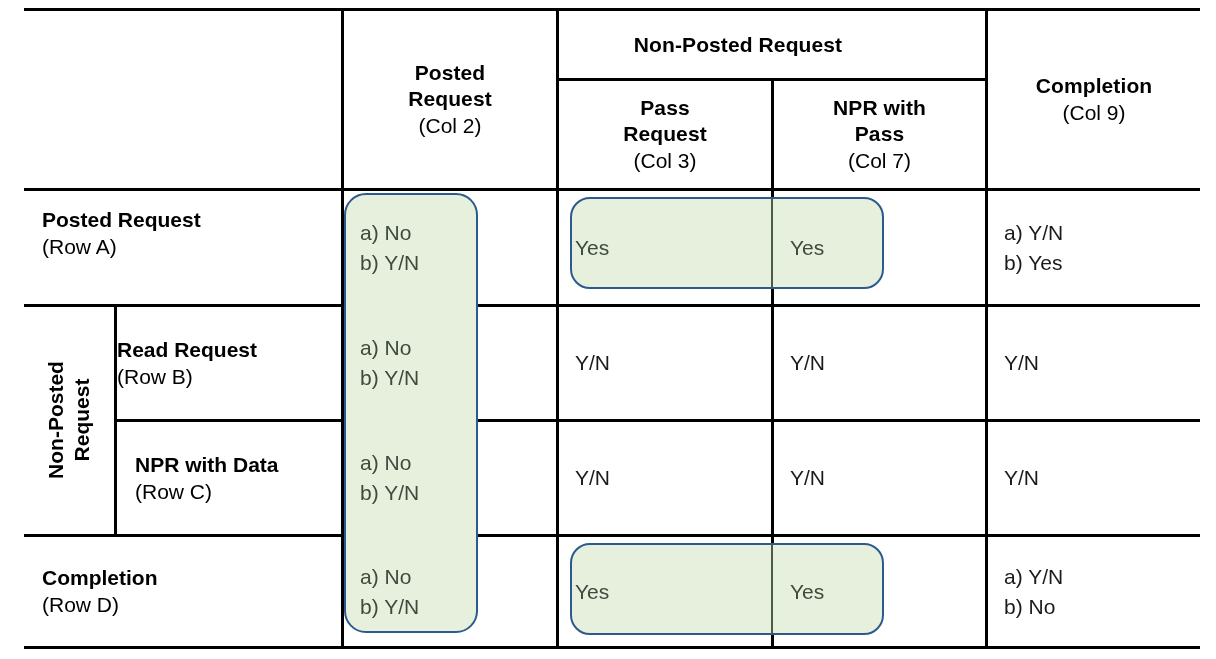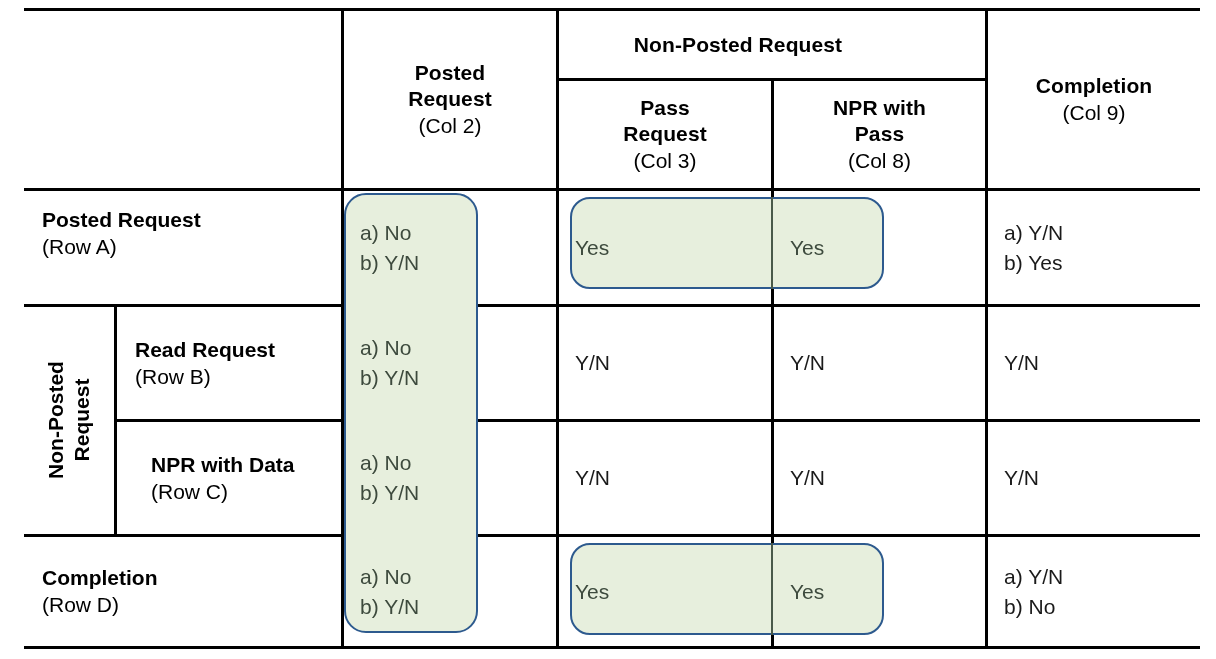--- a/index.html
+++ b/index.html
@@ -160,21 +160,21 @@
       <span>Request</span>
     </div>
     <div class="hdr-sub">(Col 3)</div>
   </div>
 
   <div class="cell center" style="left:774px; top:81px; width:211px; height:107px;">
     <div class="hdr-bold">
       <span>NPR with</span><br>
       <span>Pass</span>
     </div>
-    <div class="hdr-sub">(Col 8)</div>
+    <div class="hdr-sub">(Col 7)</div>
   </div>
 
   <div class="cell center" style="left:988px; top:11px; width:212px; height:177px;">
     <div class="hdr-bold">Completion</div>
     <div class="hdr-sub">(Col 9)</div>
   </div>
 
   <div class="vlabel" style="left:24px; top:304px; width:90px; height:231px;">
     <div class="rot">
       <span>Non-Posted</span><br>
@@ -194,39 +194,39 @@
     <div class="val">Yes</div>
   </div>
   <div class="cell left" style="left:774px; top:191px; width:211px; height:113px; padding-left:16px;">
     <div class="val">Yes</div>
   </div>
   <div class="cell left" style="left:988px; top:191px; width:212px; height:113px; padding-left:16px;">
     <div class="val-dark">a) Y/N</div>
     <div class="val-dark">b) Yes</div>
   </div>
 
-  <div class="cell left" style="left:117px; top:307px; width:224px; height:112px; padding-left:18px;">
+  <div class="cell left" style="left:117px; top:307px; width:224px; height:112px; padding-left:0;">
     <div class="row-bold">Read Request</div>
     <div class="row-sub">(Row B)</div>
   </div>
   <div class="cell left" style="left:344px; top:307px; width:212px; height:112px; padding-left:16px;">
     <div class="val">a) No</div>
     <div class="val">b) Y/N</div>
   </div>
   <div class="cell left" style="left:559px; top:307px; width:212px; height:112px; padding-left:16px;">
     <div class="val-dark">Y/N</div>
   </div>
   <div class="cell left" style="left:774px; top:307px; width:211px; height:112px; padding-left:16px;">
     <div class="val-dark">Y/N</div>
   </div>
   <div class="cell left" style="left:988px; top:307px; width:212px; height:112px; padding-left:16px;">
     <div class="val-dark">Y/N</div>
   </div>
 
-  <div class="cell left" style="left:117px; top:422px; width:224px; height:112px; padding-left:18px;margin-left:16px;">
+  <div class="cell left" style="left:117px; top:422px; width:224px; height:112px; padding-left:18px;">
     <div class="row-bold">NPR with Data</div>
     <div class="row-sub">(Row C)</div>
   </div>
   <div class="cell left" style="left:344px; top:422px; width:212px; height:112px; padding-left:16px;">
     <div class="val">a) No</div>
     <div class="val">b) Y/N</div>
   </div>
   <div class="cell left" style="left:559px; top:422px; width:212px; height:112px; padding-left:16px;">
     <div class="val-dark">Y/N</div>
   </div>

